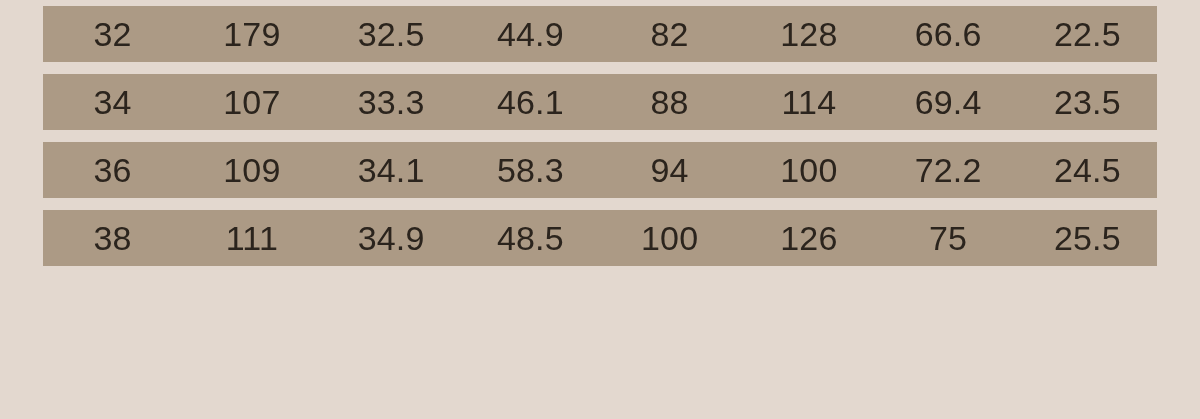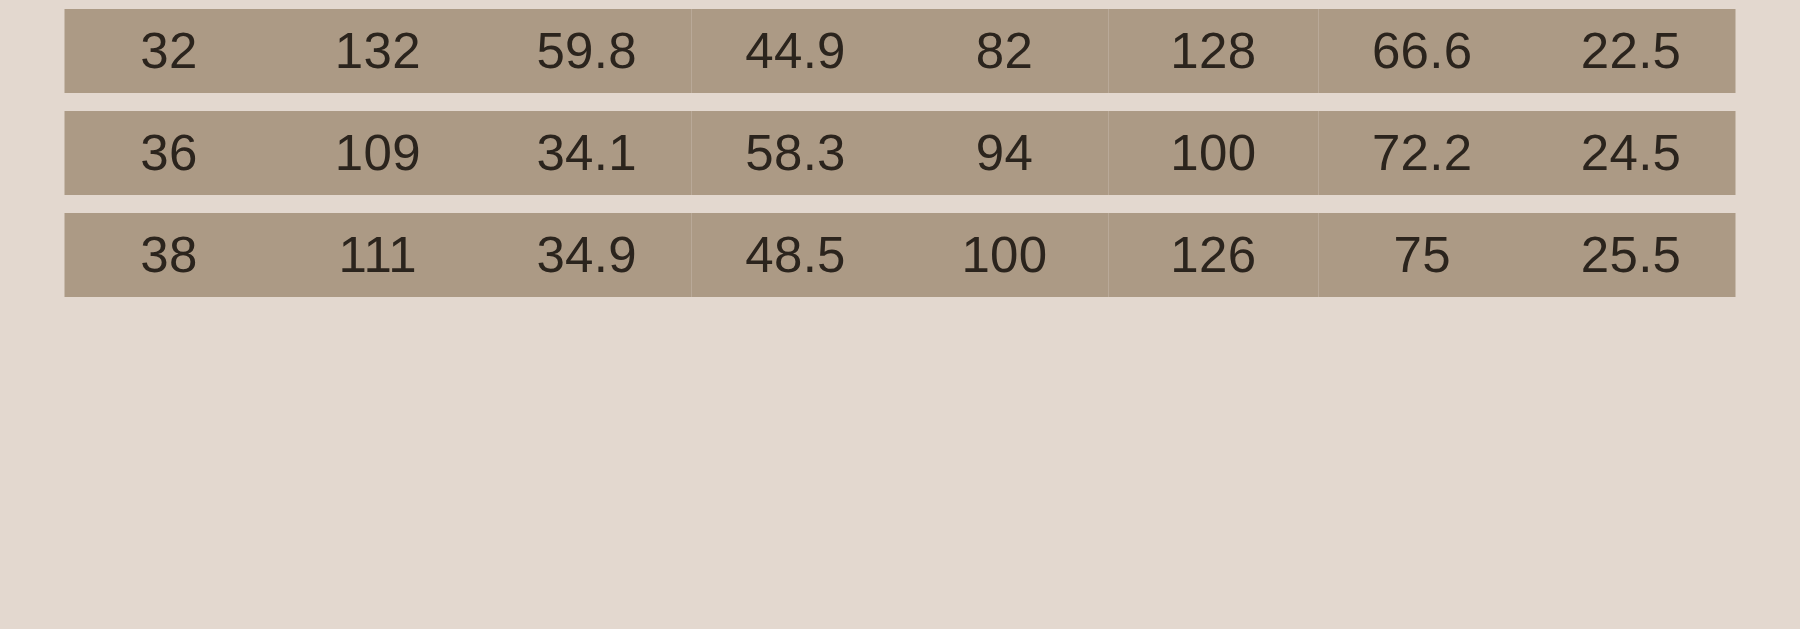--- a/index.html
+++ b/index.html
@@ -50,27 +50,37 @@
   }
 </style>
 </head>
 <body>
 
 <div class="table-wrap">
   <table class="data-table">
     <tbody>
         <tr class="table-row">
           <td class="cell">32</td>
-          <td class="cell">132</td>
-          <td class="cell">59.8</td>
+          <td class="cell">179</td>
+          <td class="cell">32.5</td>
           <td class="cell">44.9</td>
           <td class="cell">82</td>
           <td class="cell">128</td>
           <td class="cell">66.6</td>
           <td class="cell">22.5</td>
+        </tr>
+        <tr class="table-row">
+          <td class="cell">34</td>
+          <td class="cell">107</td>
+          <td class="cell">33.3</td>
+          <td class="cell">46.1</td>
+          <td class="cell">88</td>
+          <td class="cell">114</td>
+          <td class="cell">69.4</td>
+          <td class="cell">23.5</td>
         </tr>
         <tr class="table-row">
           <td class="cell">36</td>
           <td class="cell">109</td>
           <td class="cell">34.1</td>
           <td class="cell">58.3</td>
           <td class="cell">94</td>
           <td class="cell">100</td>
           <td class="cell">72.2</td>
           <td class="cell">24.5</td>

